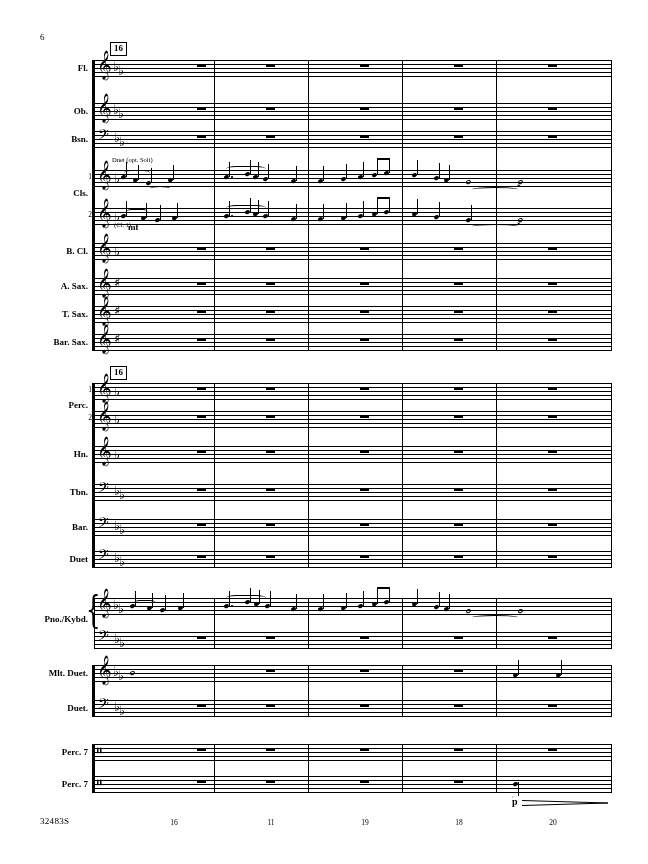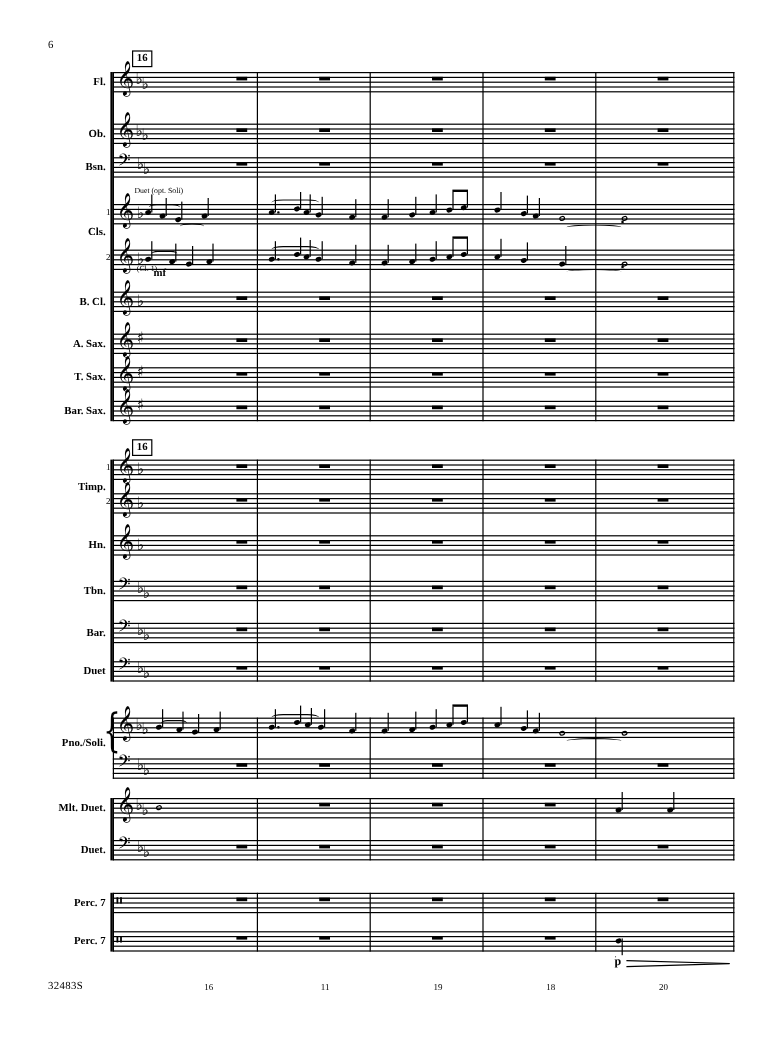--- a/index.html
+++ b/index.html
@@ -475,21 +475,21 @@
   <div class="mrest" style="left:454px; top:338px;"></div>
   <div class="mrest" style="left:548px; top:338px;"></div>
 
   <div class="staff" style="top:383px;">
     <div class="ln"></div>
       <div class="ln"></div>
       <div class="ln"></div>
       <div class="ln"></div>
       <div class="ln"></div>
   </div>
-  <div class="inst-label" style="top:400px;">Timp.</div>
+  <div class="inst-label" style="top:400px;">Perc.</div>
   <div class="voice-num" style="top:385px;">1</div>
   <div class="clef treble" style="left:97px; top:375px;">𝄞</div>
   <div class="keysig" style="left:114px; top:385px;">♭</div>
   <div class="mrest" style="left:197px; top:387px;"></div>
   <div class="mrest" style="left:266px; top:387px;"></div>
   <div class="mrest" style="left:360px; top:387px;"></div>
   <div class="mrest" style="left:454px; top:387px;"></div>
   <div class="mrest" style="left:548px; top:387px;"></div>
 
   <div class="staff" style="top:411px;">
@@ -575,21 +575,21 @@
   <div class="mrest" style="left:454px; top:555px;"></div>
   <div class="mrest" style="left:548px; top:555px;"></div>
 
   <div class="staff" style="top:598px;">
     <div class="ln"></div>
       <div class="ln"></div>
       <div class="ln"></div>
       <div class="ln"></div>
       <div class="ln"></div>
   </div>
-  <div class="inst-label" style="top:614px;">Pno./Soli.</div>
+  <div class="inst-label" style="top:614px;">Pno./Kybd.</div>
   <div class="brace" style="top:592px;">{</div>
   <div class="clef treble" style="left:97px; top:590px;">𝄞</div>
   <div class="keysig" style="left:113px; top:598px;">♭</div>
   <div class="keysig" style="left:118px; top:602px;">♭</div>
 
   <div class="notehead" style="left:130px; top:604px;"></div>
   <div class="stem" style="left:135px; top:591px; height:15px;"></div>
   <div class="notehead" style="left:147px; top:606px;"></div>
   <div class="stem" style="left:152px; top:593px; height:15px;"></div>
   <div class="notehead" style="left:160px; top:608px;"></div>

